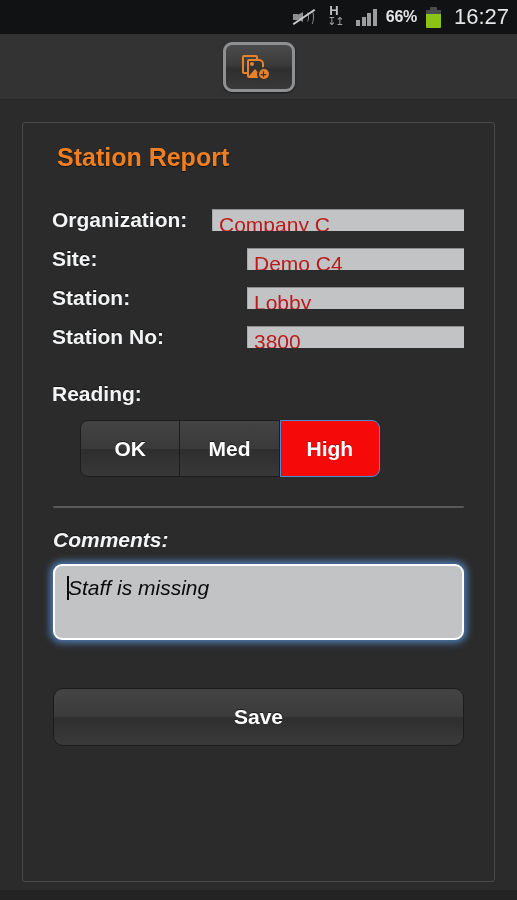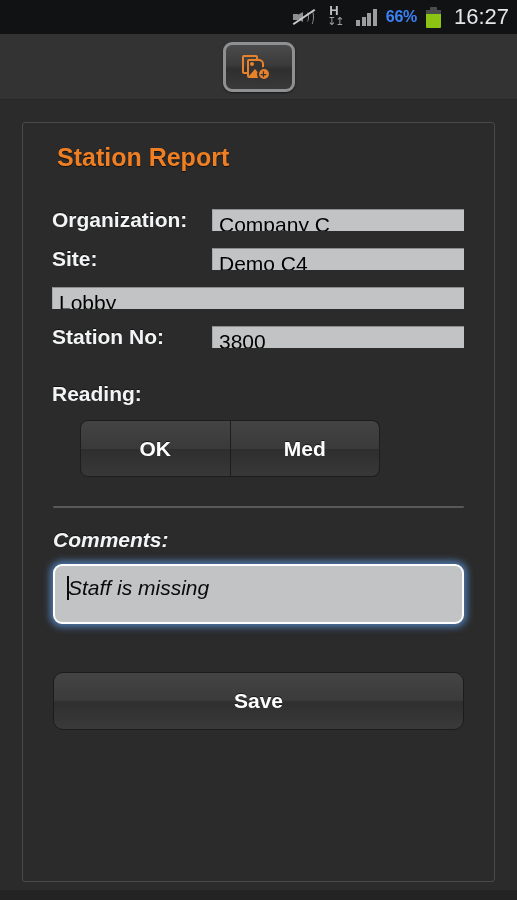--- a/index.html
+++ b/index.html
@@ -63,21 +63,21 @@
 
   
   .bars{ display:flex; align-items:flex-end; gap:1.5px; height:18px; }
   .bars i{ display:block; width:4px; background:#9b9d9f; }
   .bars i:nth-child(1){ height:6px; }
   .bars i:nth-child(2){ height:9px; }
   .bars i:nth-child(3){ height:13px; }
   .bars i:nth-child(4){ height:17px; }
 
   .batt-pct{
-    color:#3b82f6; font-size:16px; font-weight:bold; letter-spacing:-0.3px;
+    color:#e5e5e5; font-size:16px; font-weight:bold; letter-spacing:-0.3px;
   }
   
   .batt{ position:relative; width:15px; height:21px; }
   .batt .cap{
     position:absolute; left:4px; top:0; width:7px; height:4px;
     background:#4a4c4e; border-radius:1px 1px 0 0;
   }
   .batt .body{
     position:absolute; left:0; top:3px; width:15px; height:18px;
     background:#8cc413; border-radius:1px;
@@ -165,33 +165,33 @@
     text-shadow:0 1px 1px rgba(0,0,0,.6);
   }
 
   
   .form{ margin:28px 0 0 0; }
   .row{
     display:flex; align-items:center;
     height:39px; margin-bottom:0px;
     padding-left:29px;
   }
-  .row + .row{ margin-top:0px; }
+  .row + .row{ margin-top:0px;gap:35px; }
   .row .lbl{
     width:160px;
     color:#f3f4f5; font-size:21px; font-weight:bold;
     text-shadow:0 -1px 0 rgba(0,0,0,.55);
   }
   .row .fld{
     flex:1; margin-right:30px;
     height:22px;
     background:#c2c3c4;
     border-top:1px solid #8c8d8e;
     border-left:1px solid #a9aaab;
-    color:#000000; font-size:21px;
+    color:#b91c1c; font-size:21px;
     line-height:30px;
     padding-left:6px;
     overflow:hidden; white-space:nowrap;
   }
 
   
   .section-label{
     color:#f3f4f5; font-size:21px; font-weight:bold;
     margin:26px 0 14px 29px;
     text-shadow:0 -1px 0 rgba(0,0,0,.55);
@@ -224,21 +224,21 @@
   .divider{
     height:2px; background:#57585a;
     margin:29px 30px 0 30px;
     border-radius:1px;
   }
 
   
   .comments-wrap{ margin:20px 30px 0 30px;font-style:italic; }
   .textarea{
     position:relative;
-    height:60px;
+    height:76px;
     background:#c2c3c4;
     border:2px solid #ffffff;
     border-radius:9px;
     box-shadow:0 0 7px 3px rgba(90,150,220,.75);
     padding:10px 12px;
   }
   .textarea .caret{
     display:inline-block; width:2px; height:24px; background:#0b0b0b;
     vertical-align:-5px; margin-right:-1px;
   }
@@ -329,38 +329,42 @@
         <span class="lbl">Organization:</span>
         <span class="fld">Company C</span>
       </div>
 
       <div class="row">
         <span class="lbl">Site:</span>
         <span class="fld">Demo C4</span>
       </div>
 
       <div class="row">
+        <span class="lbl">Station:</span>
         <span class="fld">Lobby</span>
       </div>
 
       <div class="row">
         <span class="lbl">Station No:</span>
         <span class="fld">3800</span>
       </div>
 
     </div>
 
     <div class="section-label">Reading:</div>
 
     <div class="segments">
       <div class="seg">
         <span>OK</span>
       </div>
       <div class="seg">
         <span>Med</span>
+      </div>
+      <div class="seg active">
+        <span>High</span>
       </div>
     </div>
 
     <div class="divider"></div>
 
     <div class="comments-wrap">
       <div class="section-label" style="margin:0 0 12px 0;">Comments:</div>
       <div class="textarea">
         <span class="caret"></span><span class="txt">Staff is missing</span>
       </div>

